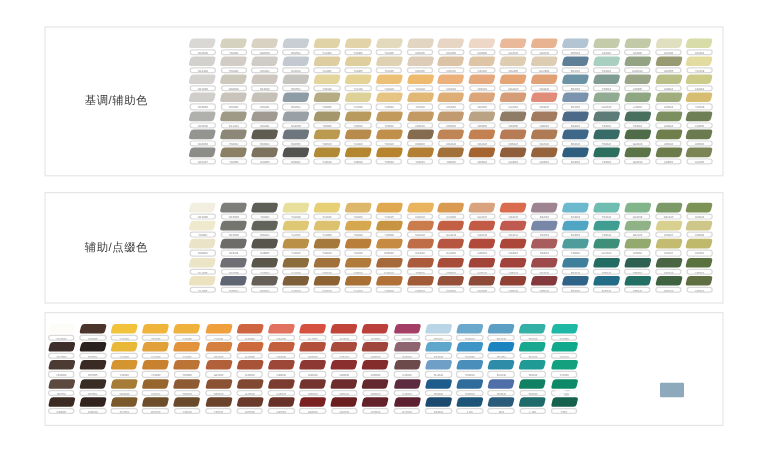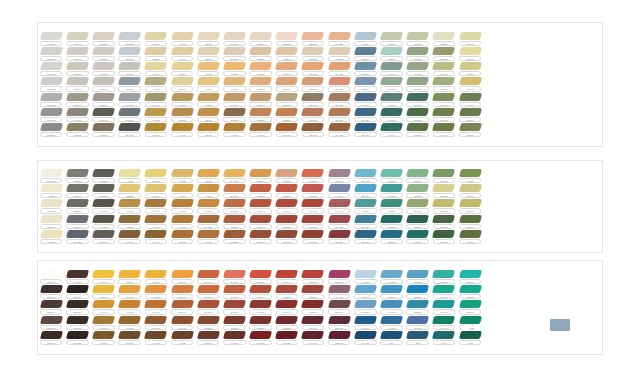--- a/index.html
+++ b/index.html
@@ -84,20 +84,21 @@
     opacity: 0.92;
     pointer-events: none;
   }
 </style>
 </head>
 <body>
 
 <div id="page">
 
   <div class="panel" id="panel1">
+    <div class="panel-label">基调/辅助色</div>
     <div class="grid-wrap">
         <div class="grid-row">
           <div class="cell">
             <div class="swatch" style="background: rgb(217, 216, 212);"></div>
             <div class="code">NC0508</div>
           </div>
           <div class="cell">
             <div class="swatch" style="background: rgb(213, 210, 192);"></div>
             <div class="code">Y01901</div>
           </div>
@@ -579,20 +580,21 @@
           </div>
           <div class="cell">
             <div class="swatch" style="background: rgb(123, 132, 84);"></div>
             <div class="code">L02005</div>
           </div>
         </div>
       </div>
   </div>
 
   <div class="panel" id="panel2">
+    <div class="panel-label">辅助/点缀色</div>
     <div class="grid-wrap">
         <div class="grid-row">
           <div class="cell">
             <div class="swatch" style="background: rgb(242, 239, 224);"></div>
             <div class="code">NC1008</div>
           </div>
           <div class="cell">
             <div class="swatch" style="background: rgb(125, 125, 122);"></div>
             <div class="code">NC5008</div>
           </div>

